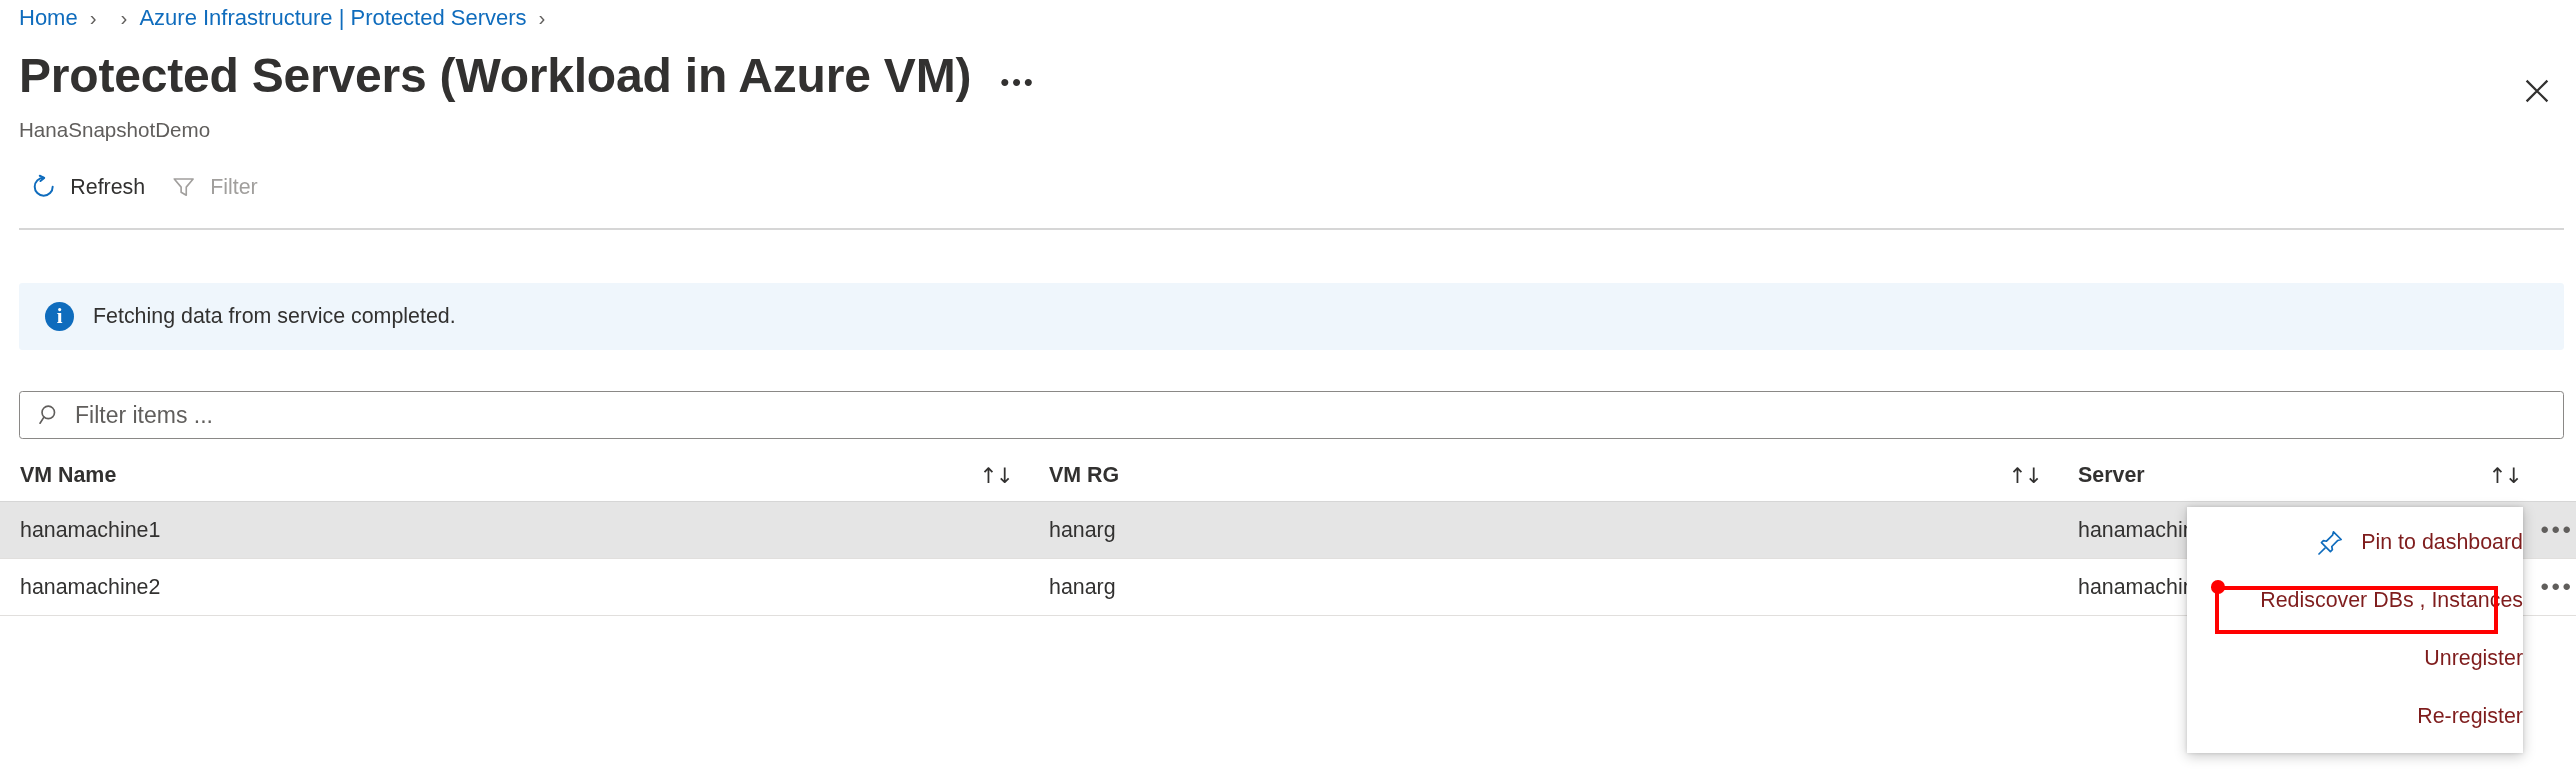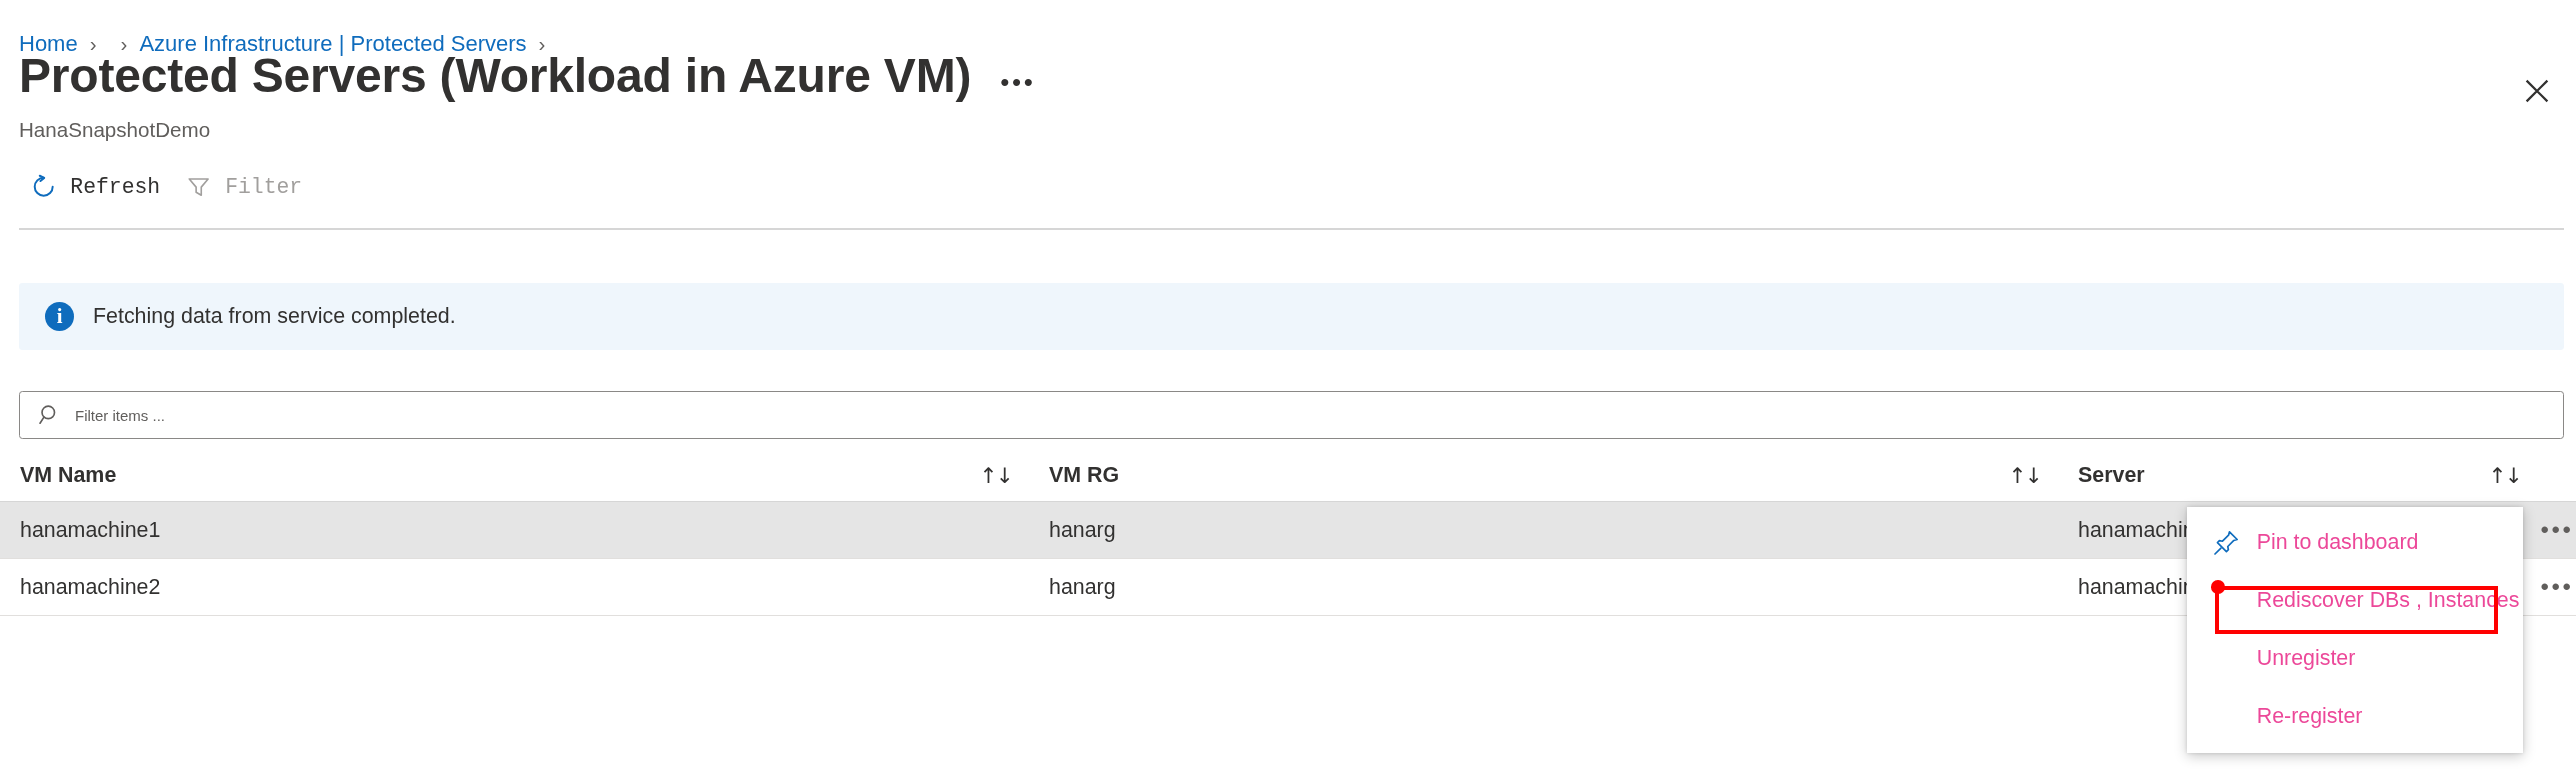--- a/index.html
+++ b/index.html
@@ -9,21 +9,21 @@
     background: #ffffff;
     font-family: "Liberation Sans", sans-serif;
     color: #1b1a19;
     overflow: hidden;
   }
   .page { position: relative; width: 2576px; height: 773px; }
 
   
   .breadcrumb {
     position: absolute;
-    left: 19px; top: 31px;
+    left: 19px; top: 5px;
     display: flex; align-items: center;
     font-size: 22px;
     line-height: 26px;
     white-space: nowrap;
     justify-content: flex-end;
   }
   .crumb { color: #0f6cbd; cursor: pointer; }
   .crumb.link { color: #0f6cbd; }
   .crumb-sep {
     color: #605e5c;
@@ -81,21 +81,20 @@
     height: 48px;
   }
   .tb-btn {
     display: flex; align-items: center;
     height: 48px;
     padding: 0 13.7px 0 10.3px;
     font-size: 21.4px;
     color: #323130;
     cursor: pointer;
     white-space: nowrap;
-    font-family: Liberation Mono, monospace;
   }
   .tb-btn.disabled { color: #a19f9d; cursor: default; }
   .tb-icon {
     width: 29px; height: 29px;
     margin-right: 12px;
     display: flex; align-items: center; justify-content: center;
     flex: 0 0 auto;
   }
   .tb-divider {
     position: absolute;
@@ -141,21 +140,21 @@
     background: #ffffff;
     display: flex; align-items: center;
     padding-left: 17px;
     cursor: text;
   }
   .search-icon { width: 26px; height: 26px; flex: 0 0 auto; color: #605e5c; }
   .filter-input {
     flex: 1;
     border: none; outline: none;
     font-family: "Liberation Sans", sans-serif;
-    font-size: 15px;
+    font-size: 23px;
     color: #323130;
     background: transparent;
     margin-left: 12px;
     height: 100%;
   }
   .filter-input::placeholder { color: #605e5c; opacity: 1; }
 
   
   .table {
     position: absolute;
@@ -220,23 +219,24 @@
     background: #ffffff;
     box-shadow: 0 2.6px 12px rgba(0,0,0,0.22), 0 0 3.4px rgba(0,0,0,0.12);
     padding: 6.9px 0;
     z-index: 40;
   }
   .ctx-item {
     display: flex; align-items: center;
     height: 58px;
     padding-left: 22px;
     font-size: 21.4px;
-    color: #ec4899;
-    cursor: pointer;
-    white-space: nowrap;
+    color: #7f1d1d;
+    cursor: pointer;
+    white-space: nowrap;
+    justify-content: flex-end;
   }
   .ctx-ico {
     width: 34px; height: 34px;
     margin-right: 13.7px;
     display: flex; align-items: center; justify-content: center;
     flex: 0 0 auto;
   }
   .ctx-ico.spacer { background: transparent; }
 
   

